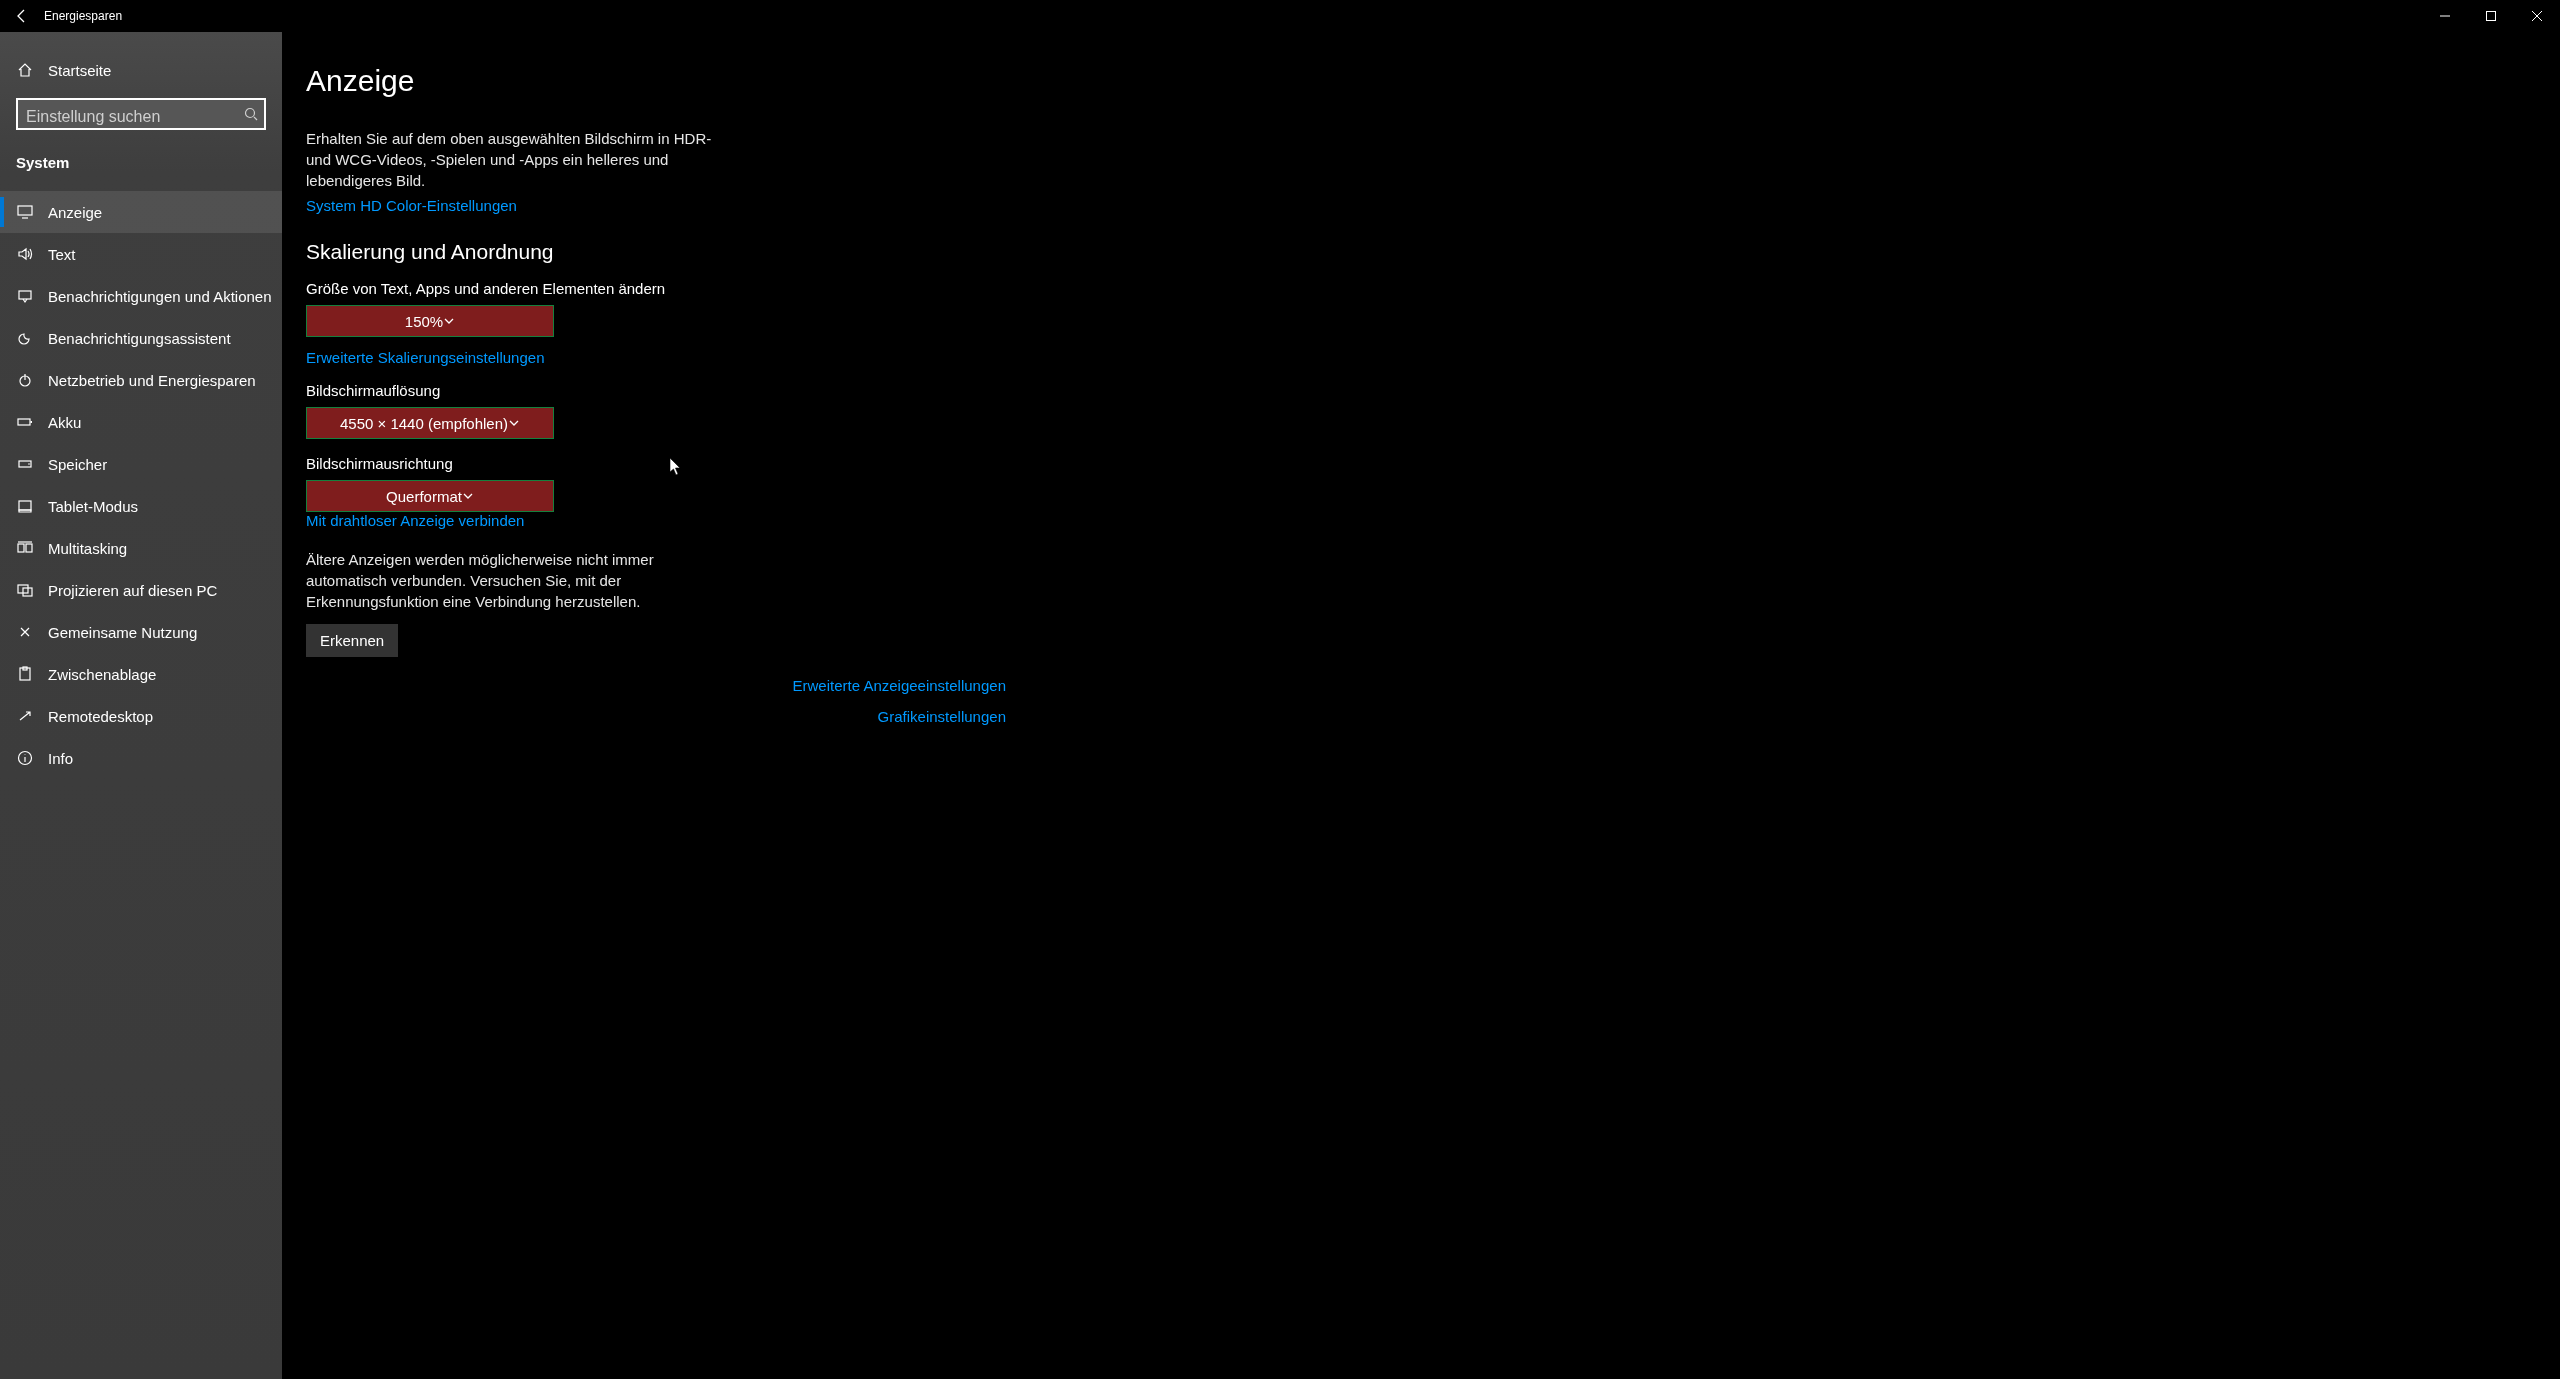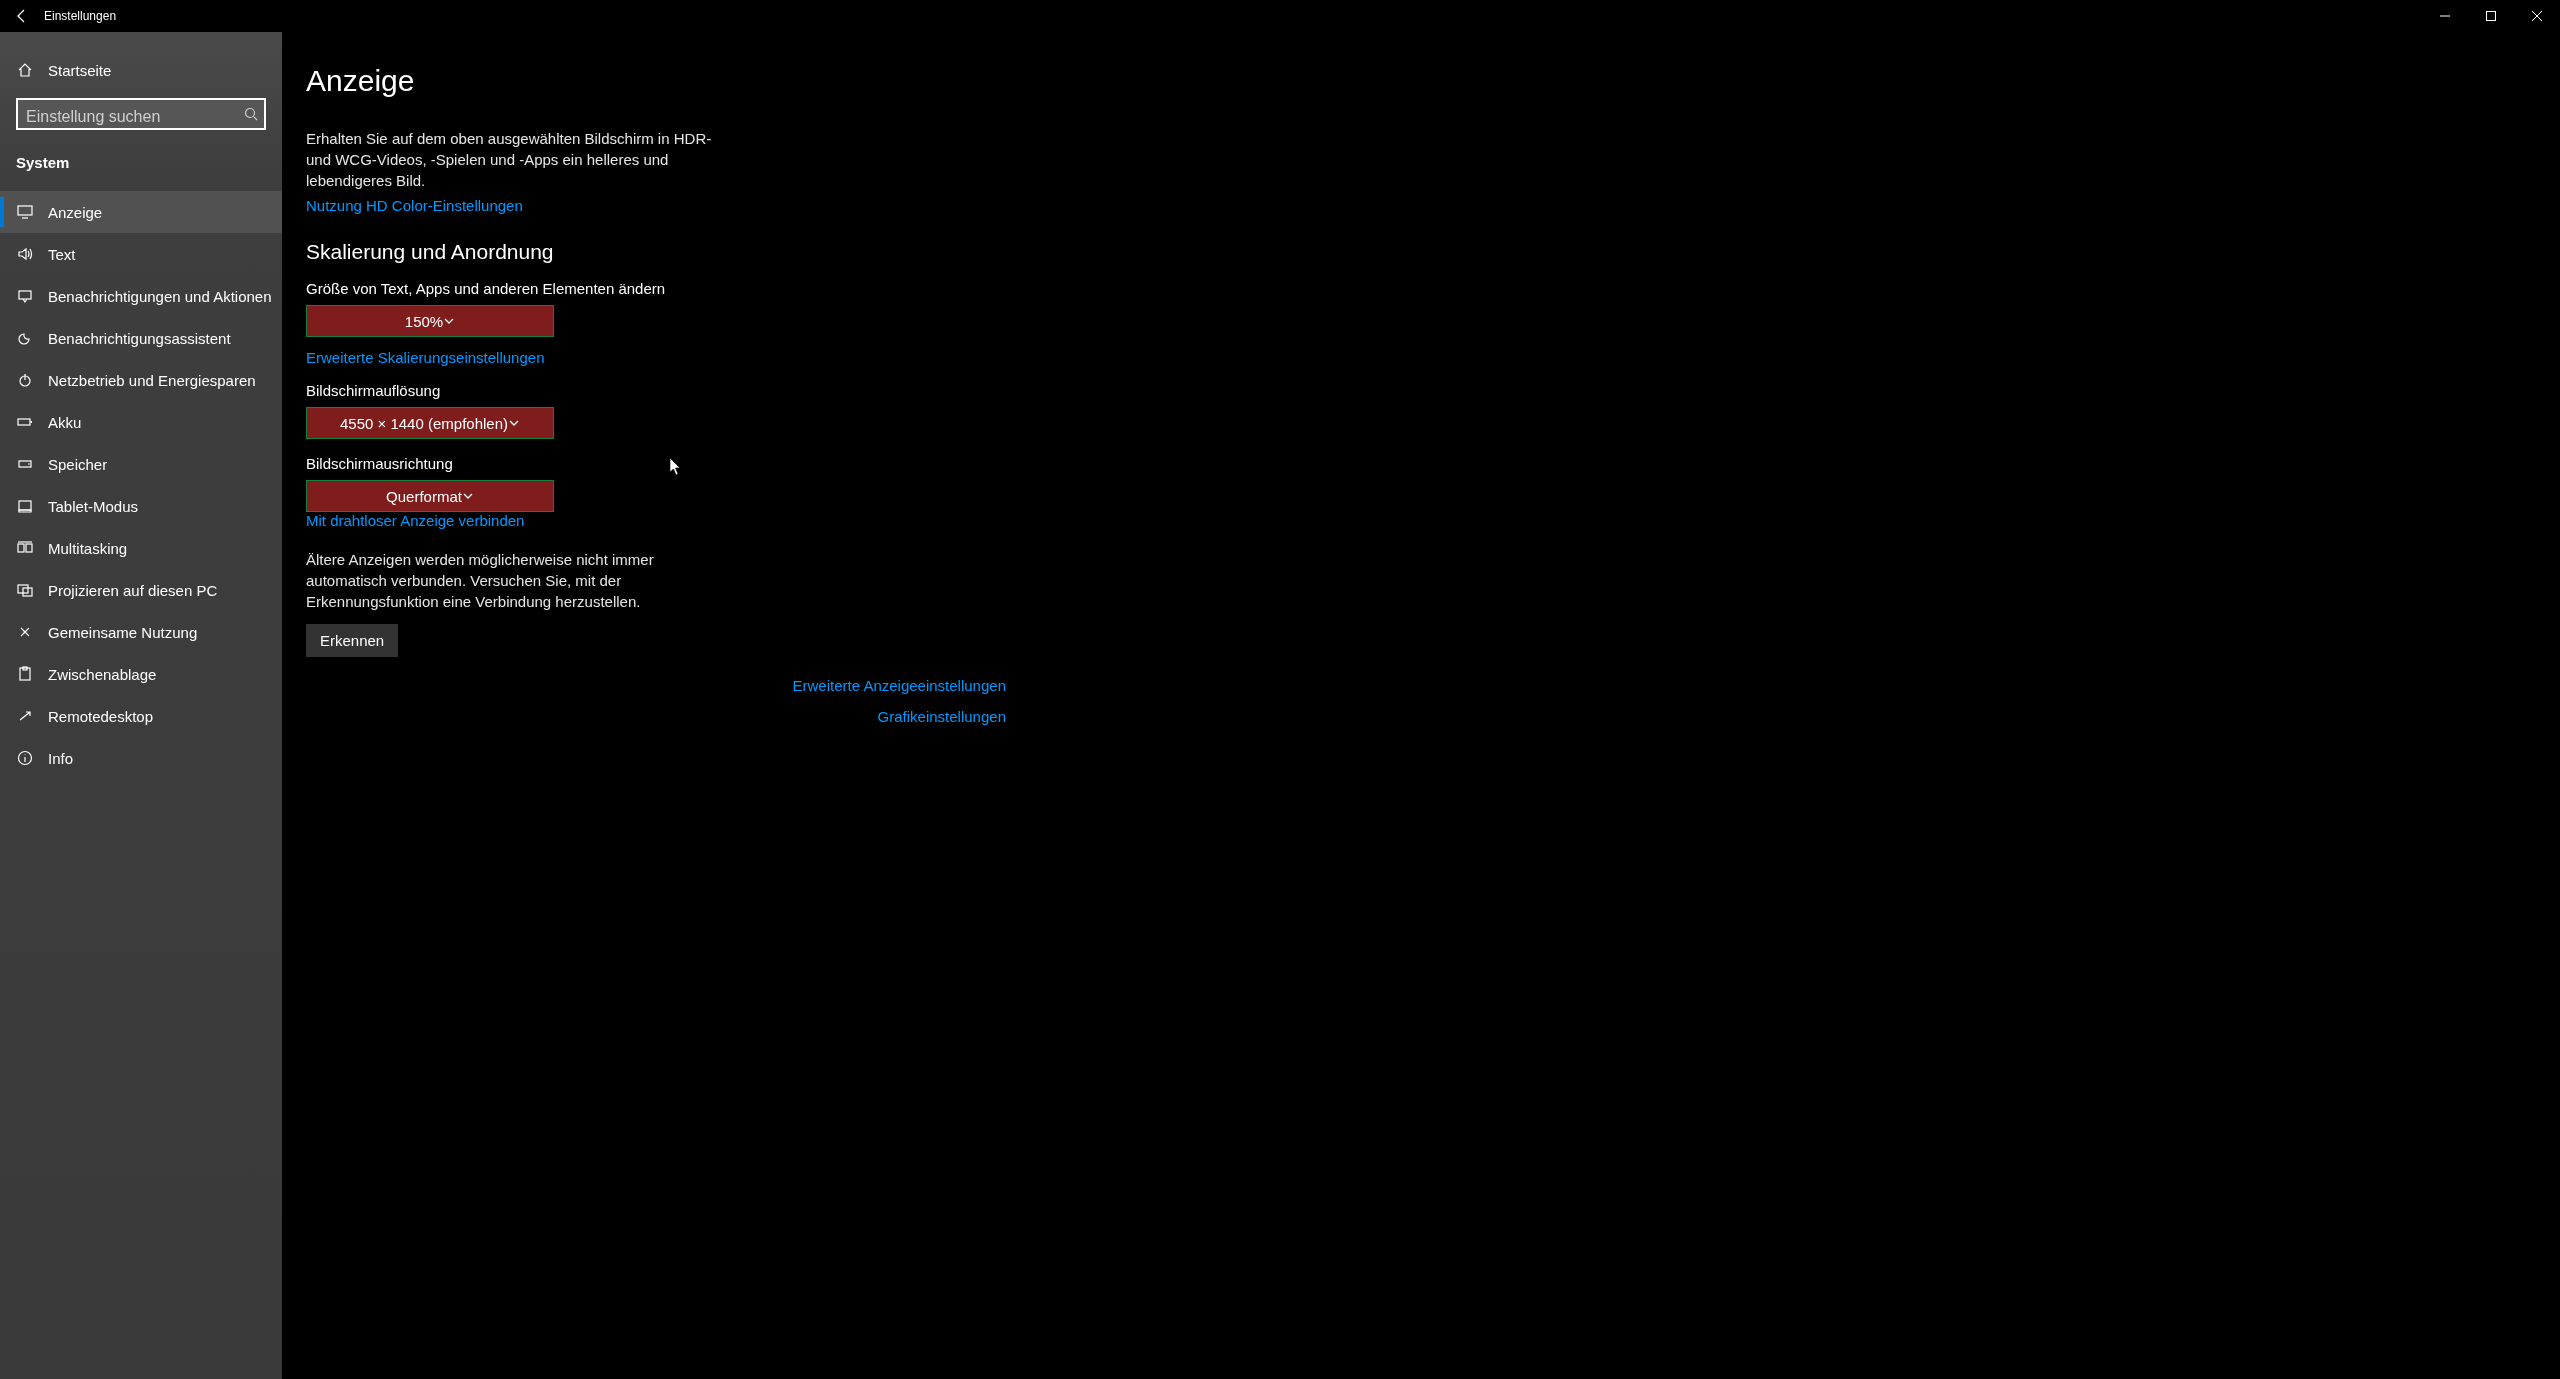--- a/index.html
+++ b/index.html
@@ -128,21 +128,21 @@
 
 <div class="window">
 
   <div class="titlebar">
     <div class="titlebar-left">
       <div class="back-btn">
         <svg width="16" height="16" viewBox="0 0 16 16">
             <path d="M10 2 L4 8 L10 14" stroke="#fff" stroke-width="1.3" fill="none"></path>
           </svg>
       </div>
-      <div class="titlebar-title">Einstellungen</div>
+      <div class="titlebar-title">Energiesparen</div>
     </div>
     <div class="window-controls">
       <div class="win-btn">
         <svg width="10" height="10" viewBox="0 0 10 10">
             <path d="M0 5 H10" stroke="#fff" stroke-width="1"></path>
           </svg>
       </div>
       <div class="win-btn">
         <svg width="10" height="10" viewBox="0 0 10 10">
             <rect x="0.5" y="0.5" width="9" height="9" stroke="#fff" stroke-width="1" fill="none"></rect>
@@ -307,21 +307,21 @@
             <span class="label">Info</span>
           </div>
         </nav>
     </aside>
 
     <main class="content">
       <div class="content-inner">
         <h1 class="page-title">Anzeige</h1>
 
         <p class="body-text">Erhalten Sie auf dem oben ausgewählten Bildschirm in HDR- und WCG-Videos, -Spielen und -Apps ein helleres und lebendigeres Bild.</p>
-        <a class="link" href="#">Nutzung HD Color-Einstellungen</a>
+        <a class="link" href="#">System HD Color-Einstellungen</a>
 
         <h2 class="section-title">Skalierung und Anordnung</h2>
 
         <div class="field-label">Größe von Text, Apps und anderen Elementen ändern</div>
         <div class="dropdown">
           <span>150%</span>
           <svg width="12" height="12" viewBox="0 0 12 12">
               <path d="M2 4 L6 8 L10 4" stroke="#fff" stroke-width="1.3" fill="none"></path>
             </svg>
         </div>

